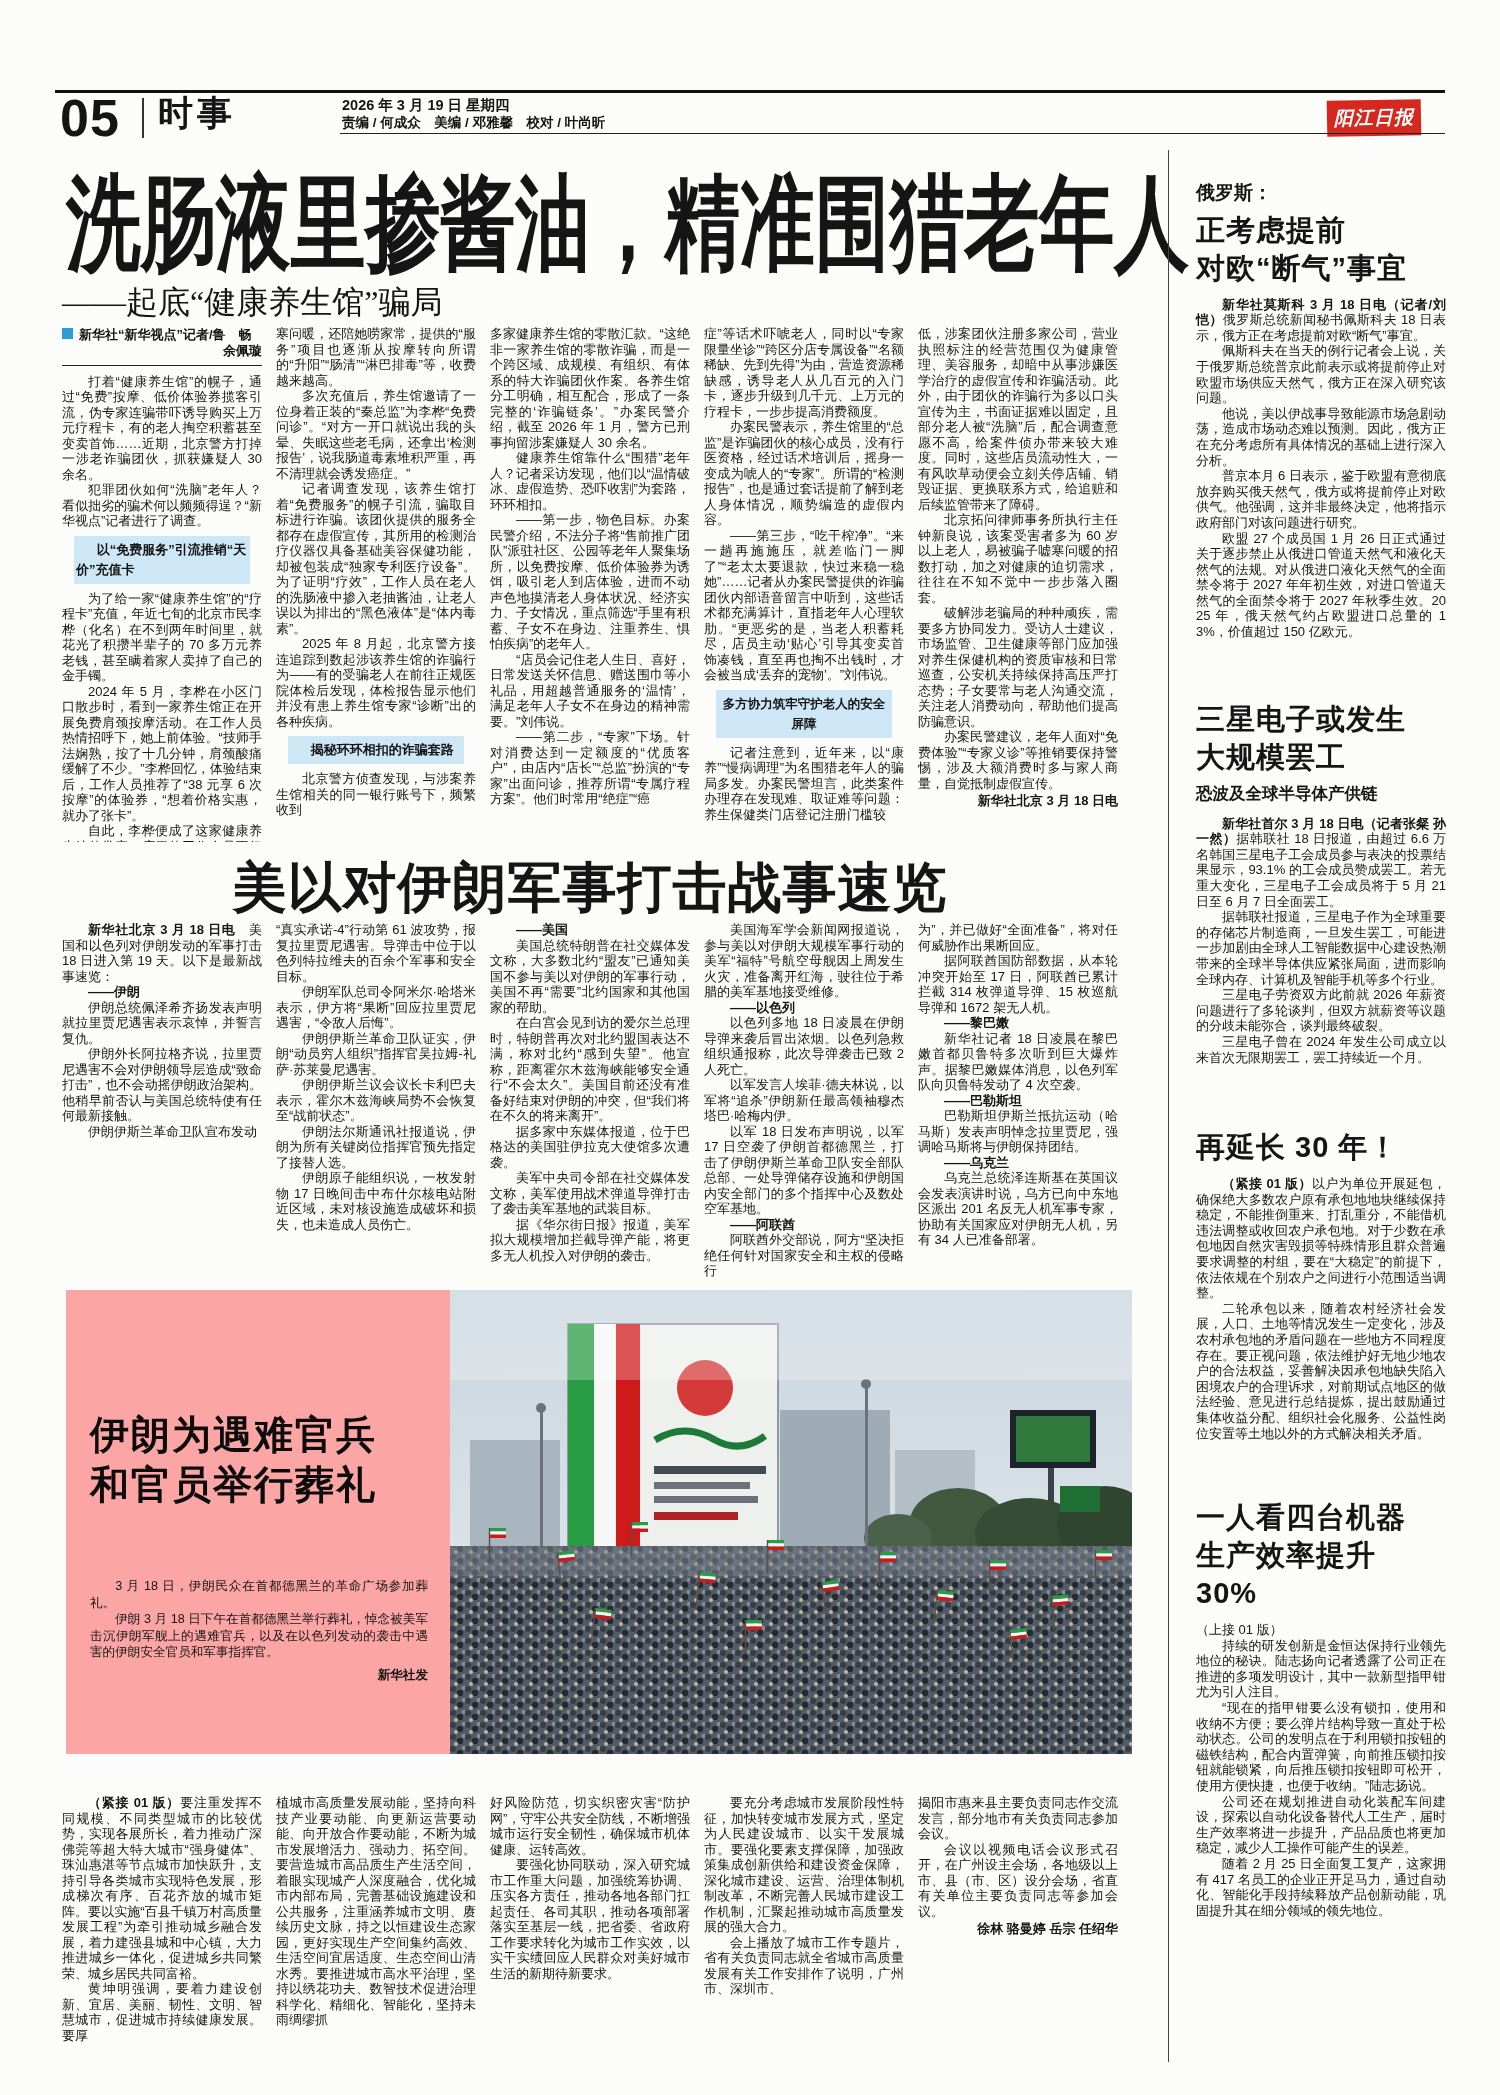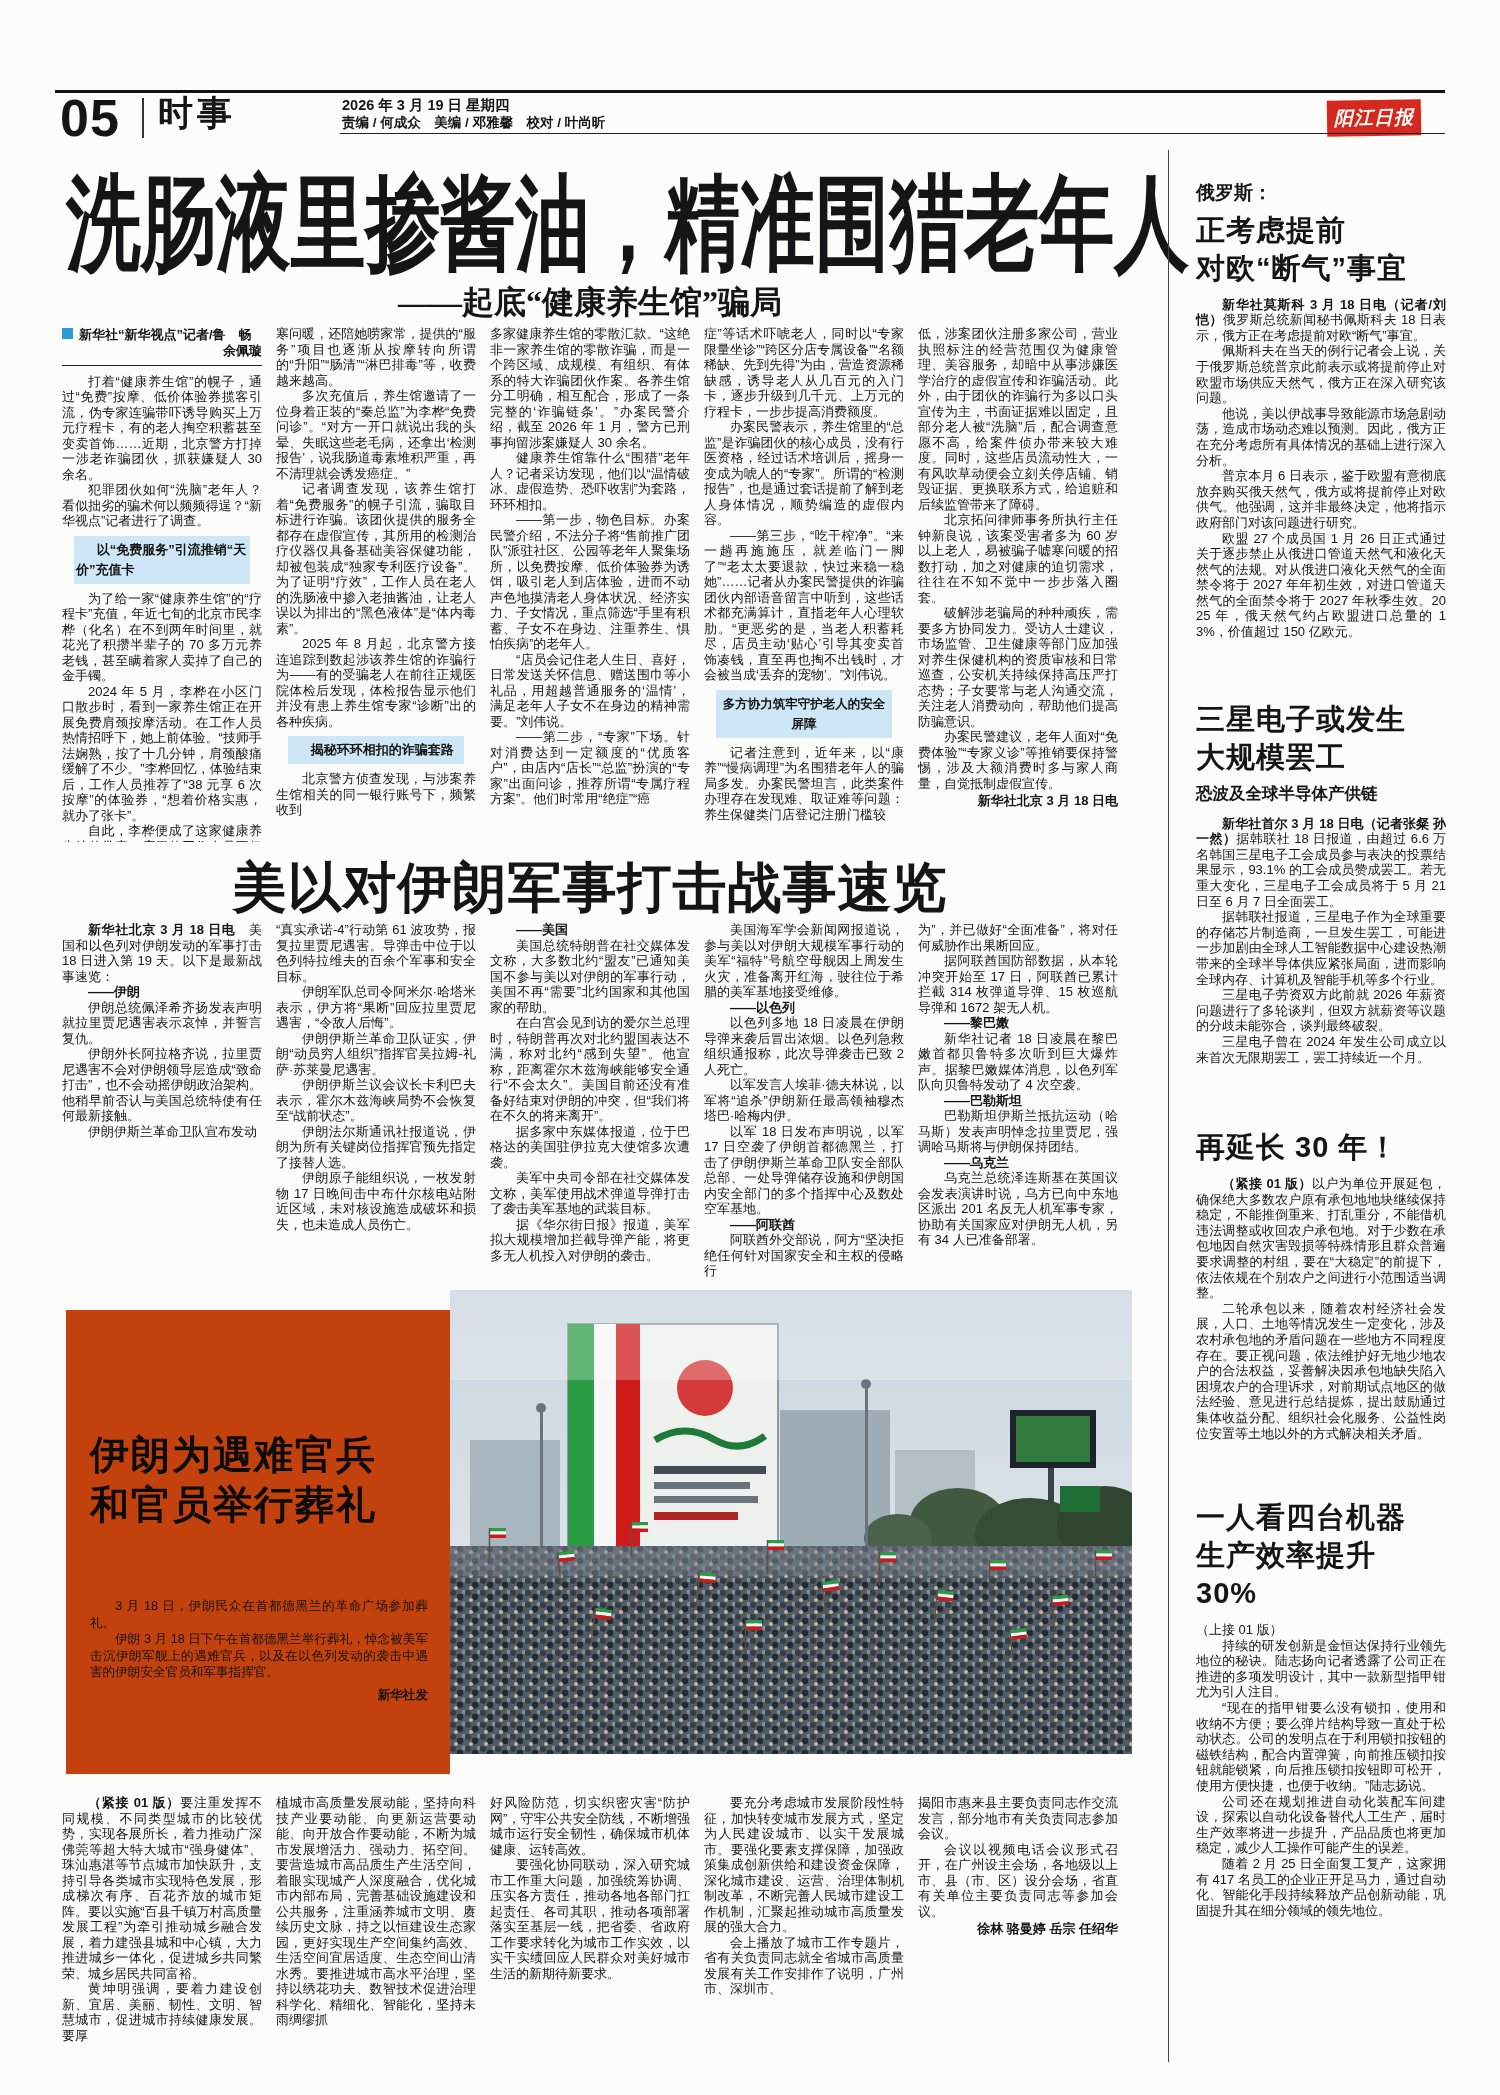--- a/index.html
+++ b/index.html
@@ -13,22 +13,22 @@
   .secname{position:absolute;left:158px;top:90px;font-size:35px;font-weight:800;letter-spacing:4px;}
   .dateline{position:absolute;left:342px;top:96px;font-size:14.5px;font-weight:700;line-height:18px;}
   .editors{font-size:13.5px;font-weight:700;}
   .logo{position:absolute;left:1327px;top:100px;width:94px;height:36px;background:#d5281e;color:#fff;
         display:flex;align-items:center;justify-content:center;font-family:"Liberation Serif","DejaVu Serif",serif;
         font-weight:900;font-style:italic;font-size:19px;letter-spacing:1px;transform:rotate(-1deg);}
   
   .lead-hl{position:absolute;left:66px;top:160px;width:1070px;white-space:nowrap;
            font-family:"Liberation Serif","DejaVu Serif",serif;font-weight:900;font-size:104px;line-height:1.04;margin-top:10px;}
   .lead-hl span{display:inline-block;transform:scaleX(.72);transform-origin:0 50%;}
-  .lead-sub{position:absolute;left:62px;top:281px;width:1056px;text-align:center;
-            font-family:"Liberation Serif","DejaVu Serif",serif;font-weight:700;font-size:32px;}
+  .lead-sub{position:absolute;left:62px;top:281px;width:1056px;
+            font-family:"Liberation Serif","DejaVu Serif",serif;font-weight:400;font-size:32px;}
   .cols{position:absolute;display:flex;gap:14px;overflow:hidden;}
   .cols .col{width:200px;flex:0 0 200px;font-size:13px;line-height:15.5px;word-break:break-all;}
   #lead-cols{left:62px;top:326px;width:1070px;height:516px;}
   #war-cols{left:62px;top:922px;width:1070px;height:370px;}
   #city-cols{left:62px;top:1795px;width:1070px;height:272px;}
   .blk{margin:0;}
   .blk.p{text-indent:2em;text-align:justify;}
   .blk.cont{text-align:justify;}
   .blk.sub{font-weight:800;text-indent:2em;}
   .blk.lead{text-align:justify;text-indent:2em;}
@@ -37,21 +37,21 @@
                  padding:4px 2px;margin:7px 12px;text-indent:1.6em;}
   .blk.h2{text-indent:0;text-align:center;font-size:12.5px;}
   .blk.by{font-weight:800;line-height:17px;}
   .blk.byr{font-weight:800;text-align:right;}
   .blk.rule{border-top:1.5px solid #222;margin:6px 0 8px;height:0;}
   .bysq{display:inline-block;width:11px;height:11px;background:#2d9bd6;margin-right:6px;}
   .war-hl{position:absolute;left:62px;top:852px;width:1056px;text-align:center;
           font-family:"Liberation Serif","DejaVu Serif",serif;font-weight:900;font-size:54px;letter-spacing:1px;}
   
   .feature{position:absolute;left:66px;top:1290px;width:1066px;height:464px;}
-  .cap-panel{position:absolute;left:0;top:0;width:384px;height:464px;background:#c2410c;margin-top:20px;}
+  .cap-panel{position:absolute;left:0;top:0;width:384px;height:464px;background:#fca5a5;}
   .cap-title{position:absolute;left:24px;top:120px;font-weight:900;font-size:39px;line-height:50px;letter-spacing:2px;color:#0c0c0c;}
   .cap-text{position:absolute;left:24px;top:288px;width:338px;font-size:12.6px;line-height:16.5px;text-align:justify;word-break:break-all;}
   .cap-text p{margin:0;text-indent:2em;}
   .cap-credit{font-weight:800;text-align:right;margin-top:6px;}
   .photo{position:absolute;left:384px;top:0;width:682px;height:464px;}
   
   .sb-rule{position:absolute;left:1168px;top:150px;width:1px;height:1912px;background:#444;}
   .sb-art{position:absolute;left:1196px;width:250px;font-size:13px;line-height:15.6px;}
   .sb-art p{margin:0;text-indent:2em;text-align:justify;word-break:break-all;}
   .sb-kicker{font-size:19px;font-weight:800;margin-bottom:10px;text-indent:0;}

